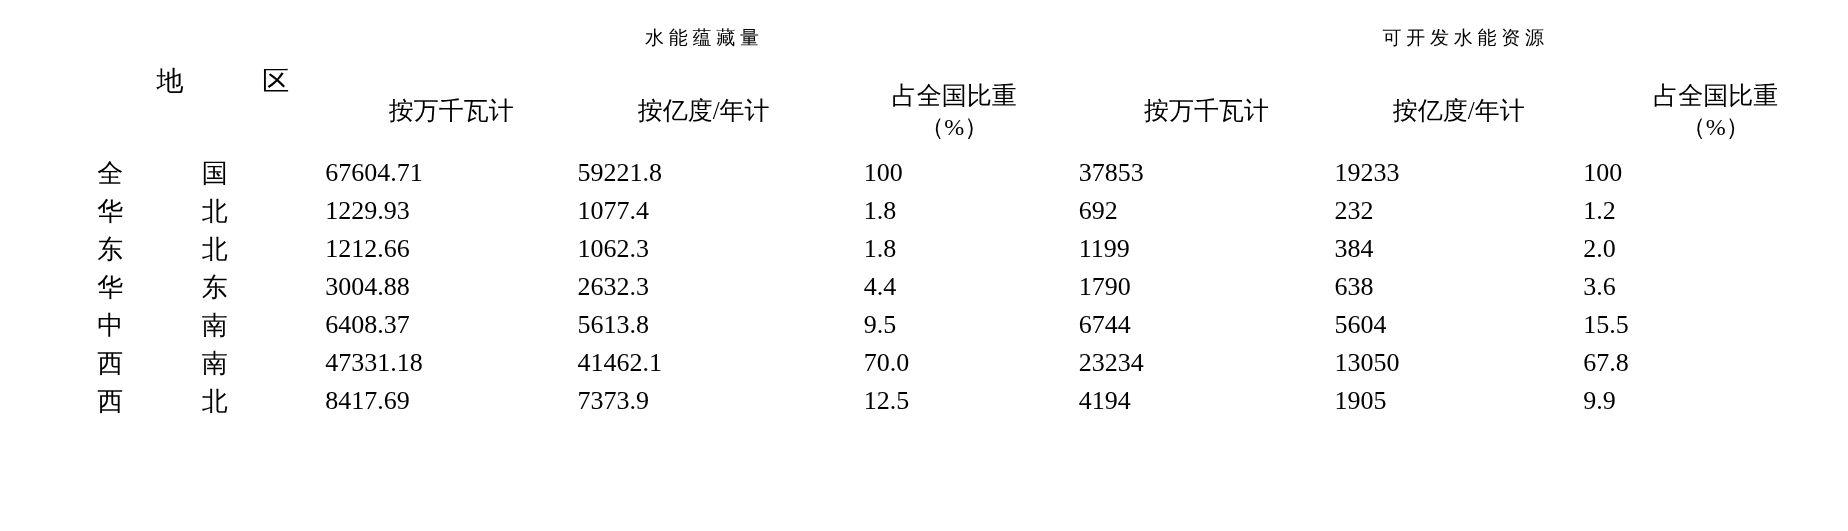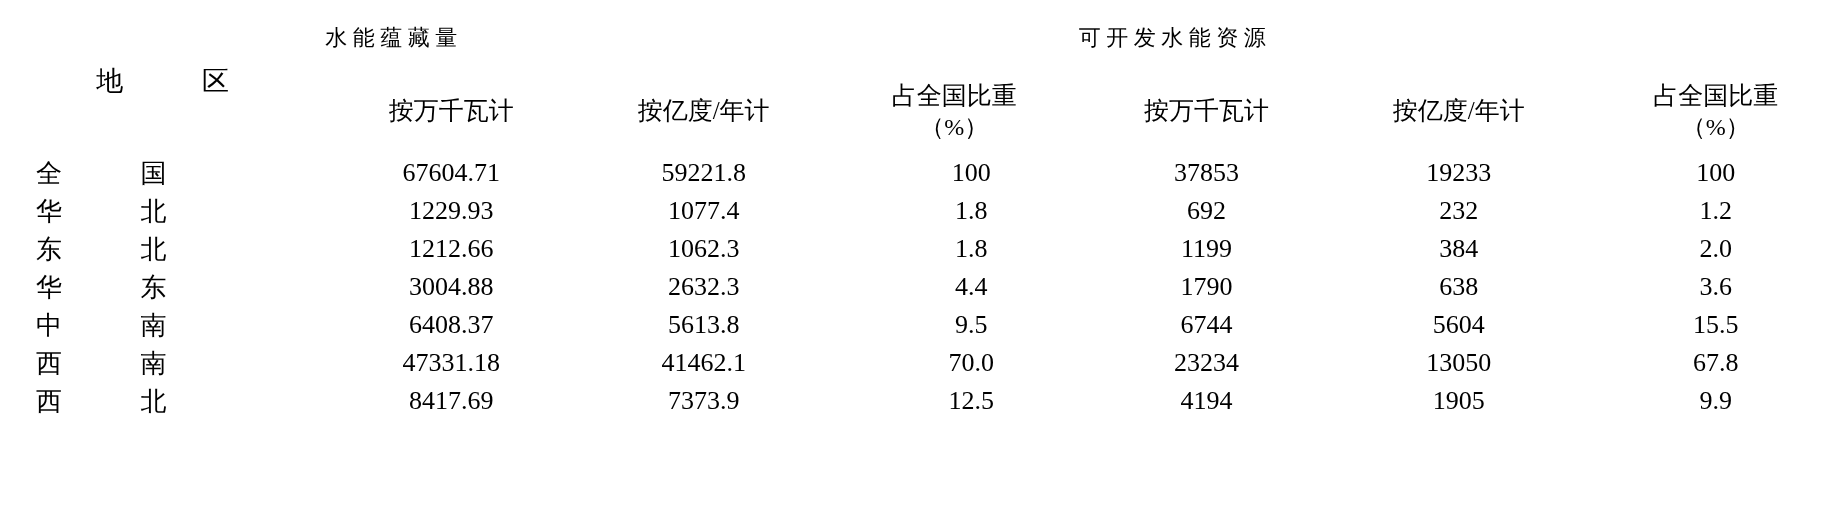--- a/index.html
+++ b/index.html
@@ -61,27 +61,28 @@
   col.c-region { width: 290px; }
   col.c-d1 { width: 225px; }
   col.c-d2 { width: 225px; }
   col.c-d3 { width: 222px; }
   col.c-d4 { width: 228px; }
   col.c-d5 { width: 222px; }
   col.c-d6 { width: 236px; }
 
   
   .hdr-group {
-    font-size: 22px;
+    text-align: center;
+    font-size: 19px;
     letter-spacing: 0px;
     height: 60px;
     padding-bottom: 4px;
   }
   .hdr-region {
-    text-align: center;
+    text-align: right;
     font-size: 27px;
     height: 146px;
   }
   .hdr-region .spread2 {
     display: inline-block;
     letter-spacing: 36px;
     text-indent: 36px;
   }
   .hdr-sub {
     text-align: center;
@@ -90,33 +91,33 @@
     line-height: 1.25;
     padding: 4px 0 6px 0;
   }
   .hdr-sub .l2 {
     display: block;
     font-size: 24px;
   }
 
   
   .row-region {
-    text-align: left;
+    text-align: center;
     font-size: 26px;
     height: 36px;
   }
   .row-region .spread2 {
     display: inline-block;
     letter-spacing: 36px;
     text-indent: 36px;
   }
   .num {
     font-size: 26px;
     height: 36px;
-    text-align: center;
+    text-align: left;
     padding-left: 30px;
     white-space: nowrap;
   }
   .num.pct {
     padding-left: 34px;
   }
   tr.body-row td {
     padding-top: 1px;
     padding-bottom: 1px;
   }

